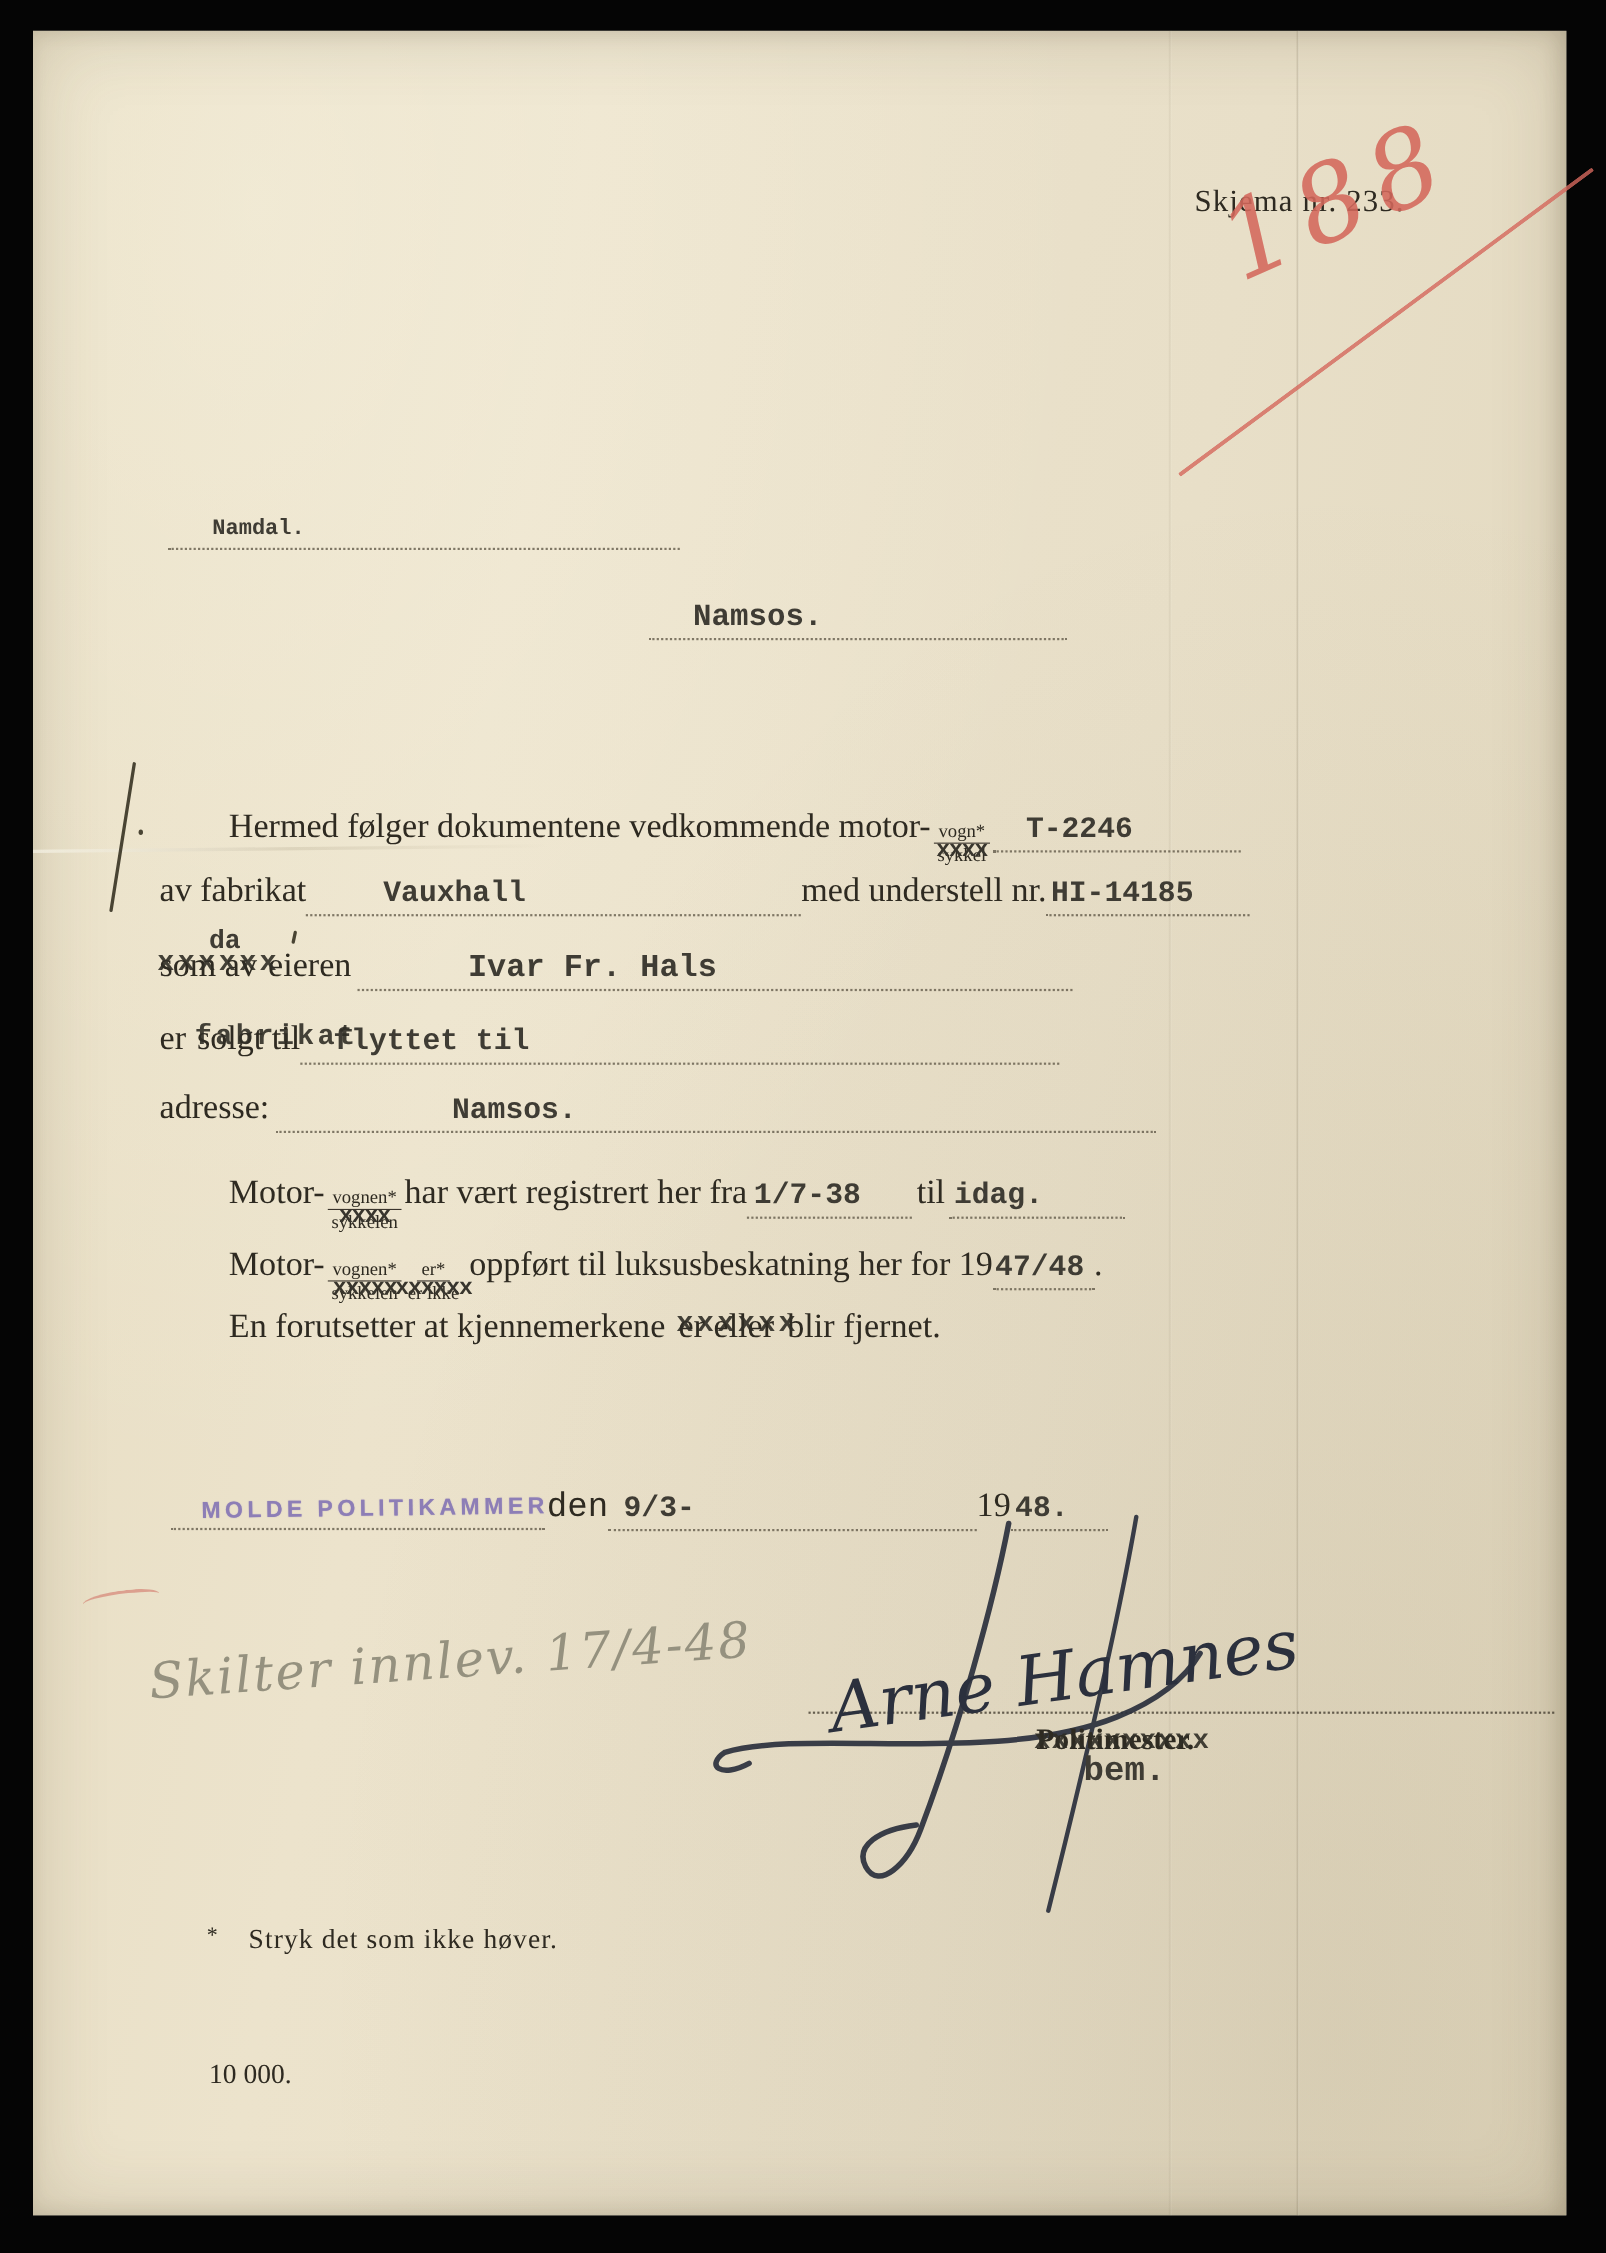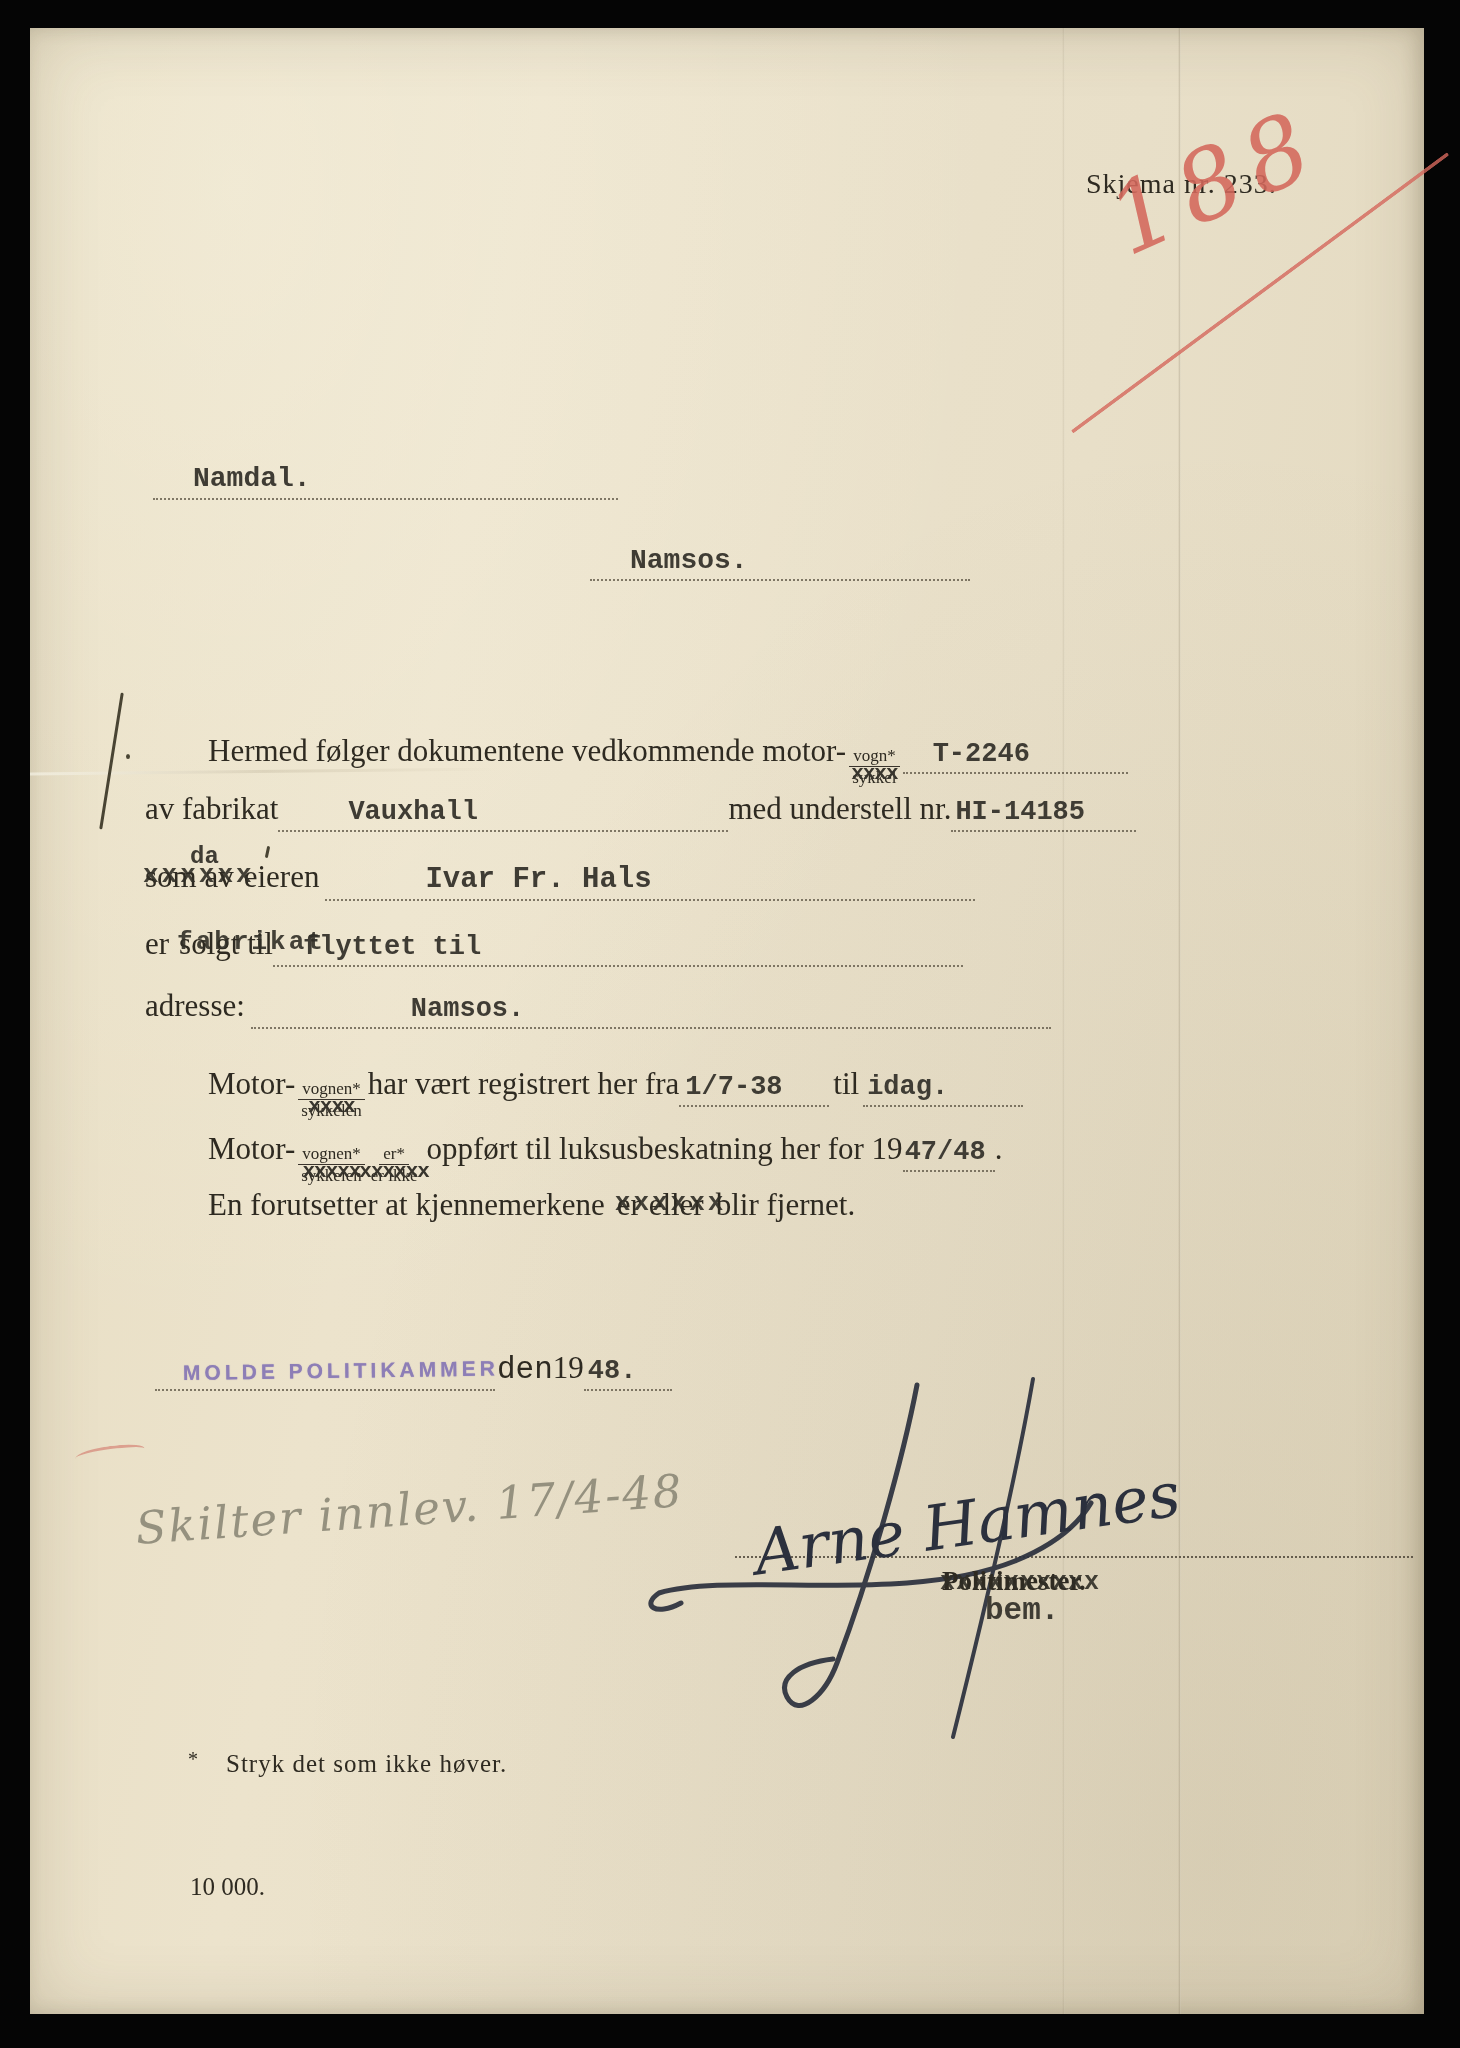--- a/index.html
+++ b/index.html
@@ -61,21 +61,21 @@
   <div class="crease-v" style="left:1148px;"></div>
   <div class="crease-v" style="left:1032px;opacity:.5;"></div>
   <div class="crease-h" style="left:0;top:742px;width:470px;transform:rotate(-0.6deg);"></div>
 
   <div class="row printed" style="left:1056px;top:140px;font-size:28px;letter-spacing:1px;">Skjema nr. 233.</div>
 
   <div class="red-number hand" style="left:1075px;top:98px;">188</div>
   <div class="redline" style="left:1042px;top:402px;width:468px;transform:rotate(-36.5deg);"></div>
 
   <div class="row" style="left:115px;top:423px;font-size:38px;">
-    <span class="fill" style="width:465px;margin-left:8px;"><span class="typed" style="font-size:28px;padding-left:40px;">Namdal.</span></span>
+    <span class="fill" style="width:465px;margin-left:8px;"><span class="typed" style="font-size:20px;padding-left:40px;">Namdal.</span></span>
   </div>
 
   <div class="row" style="left:560px;top:512px;">
     <span class="fill" style="width:380px;"><span class="typed" style="font-size:28px;padding-left:40px;">Namsos.</span></span>
   </div>
 
   <div class="pen" style="left:80px;top:664px;width:3px;height:138px;transform:rotate(9deg);"></div>
   <div class="pen" style="left:96px;top:726px;width:4px;height:5px;border-radius:50%;"></div>
   <div class="pen" style="left:236px;top:818px;width:3px;height:12px;transform:rotate(12deg);"></div>
 
@@ -163,20 +163,21 @@
     <span class="struck" style="margin-left:12px;">
       <span class="printed">er eller</span>
       <span class="xover typed">xxxxxx</span>
     </span>
     <span class="printed" style="margin-left:12px;">blir fjernet.</span>
   </div>
 
   <div class="row" style="left:125px;top:1322px;">
     <span class="fill" style="width:340px;"><span class="stamp" style="padding-left:28px;display:inline-block;">MOLDE POLITIKAMMER</span></span>
     <span class="printed" style="margin-left:2px;font-family:Liberation Mono, monospace;">den</span>
+    <span class="fill" style="width:335px;"><span class="typed" style="font-size:27px;padding-left:14px;">9/3-</span></span>
     <span class="printed">19</span>
     <span class="fill" style="width:88px;"><span class="typed" style="font-size:27px;padding-left:4px;">48.</span></span>
   </div>
 
   <div class="pencil-note hand" style="left:105px;top:1455px;">Skilter innlev. 17/4-48</div>
   <div class="red-squiggle" style="left:45px;top:1418px;width:70px;height:12px;"></div>
 
   <div class="sig-line" style="left:705px;top:1500px;width:678px;height:28px;"></div>
 
   <svg style="position:absolute;left:555px;top:1335px;" width="640" height="420" viewBox="0 0 640 420">

